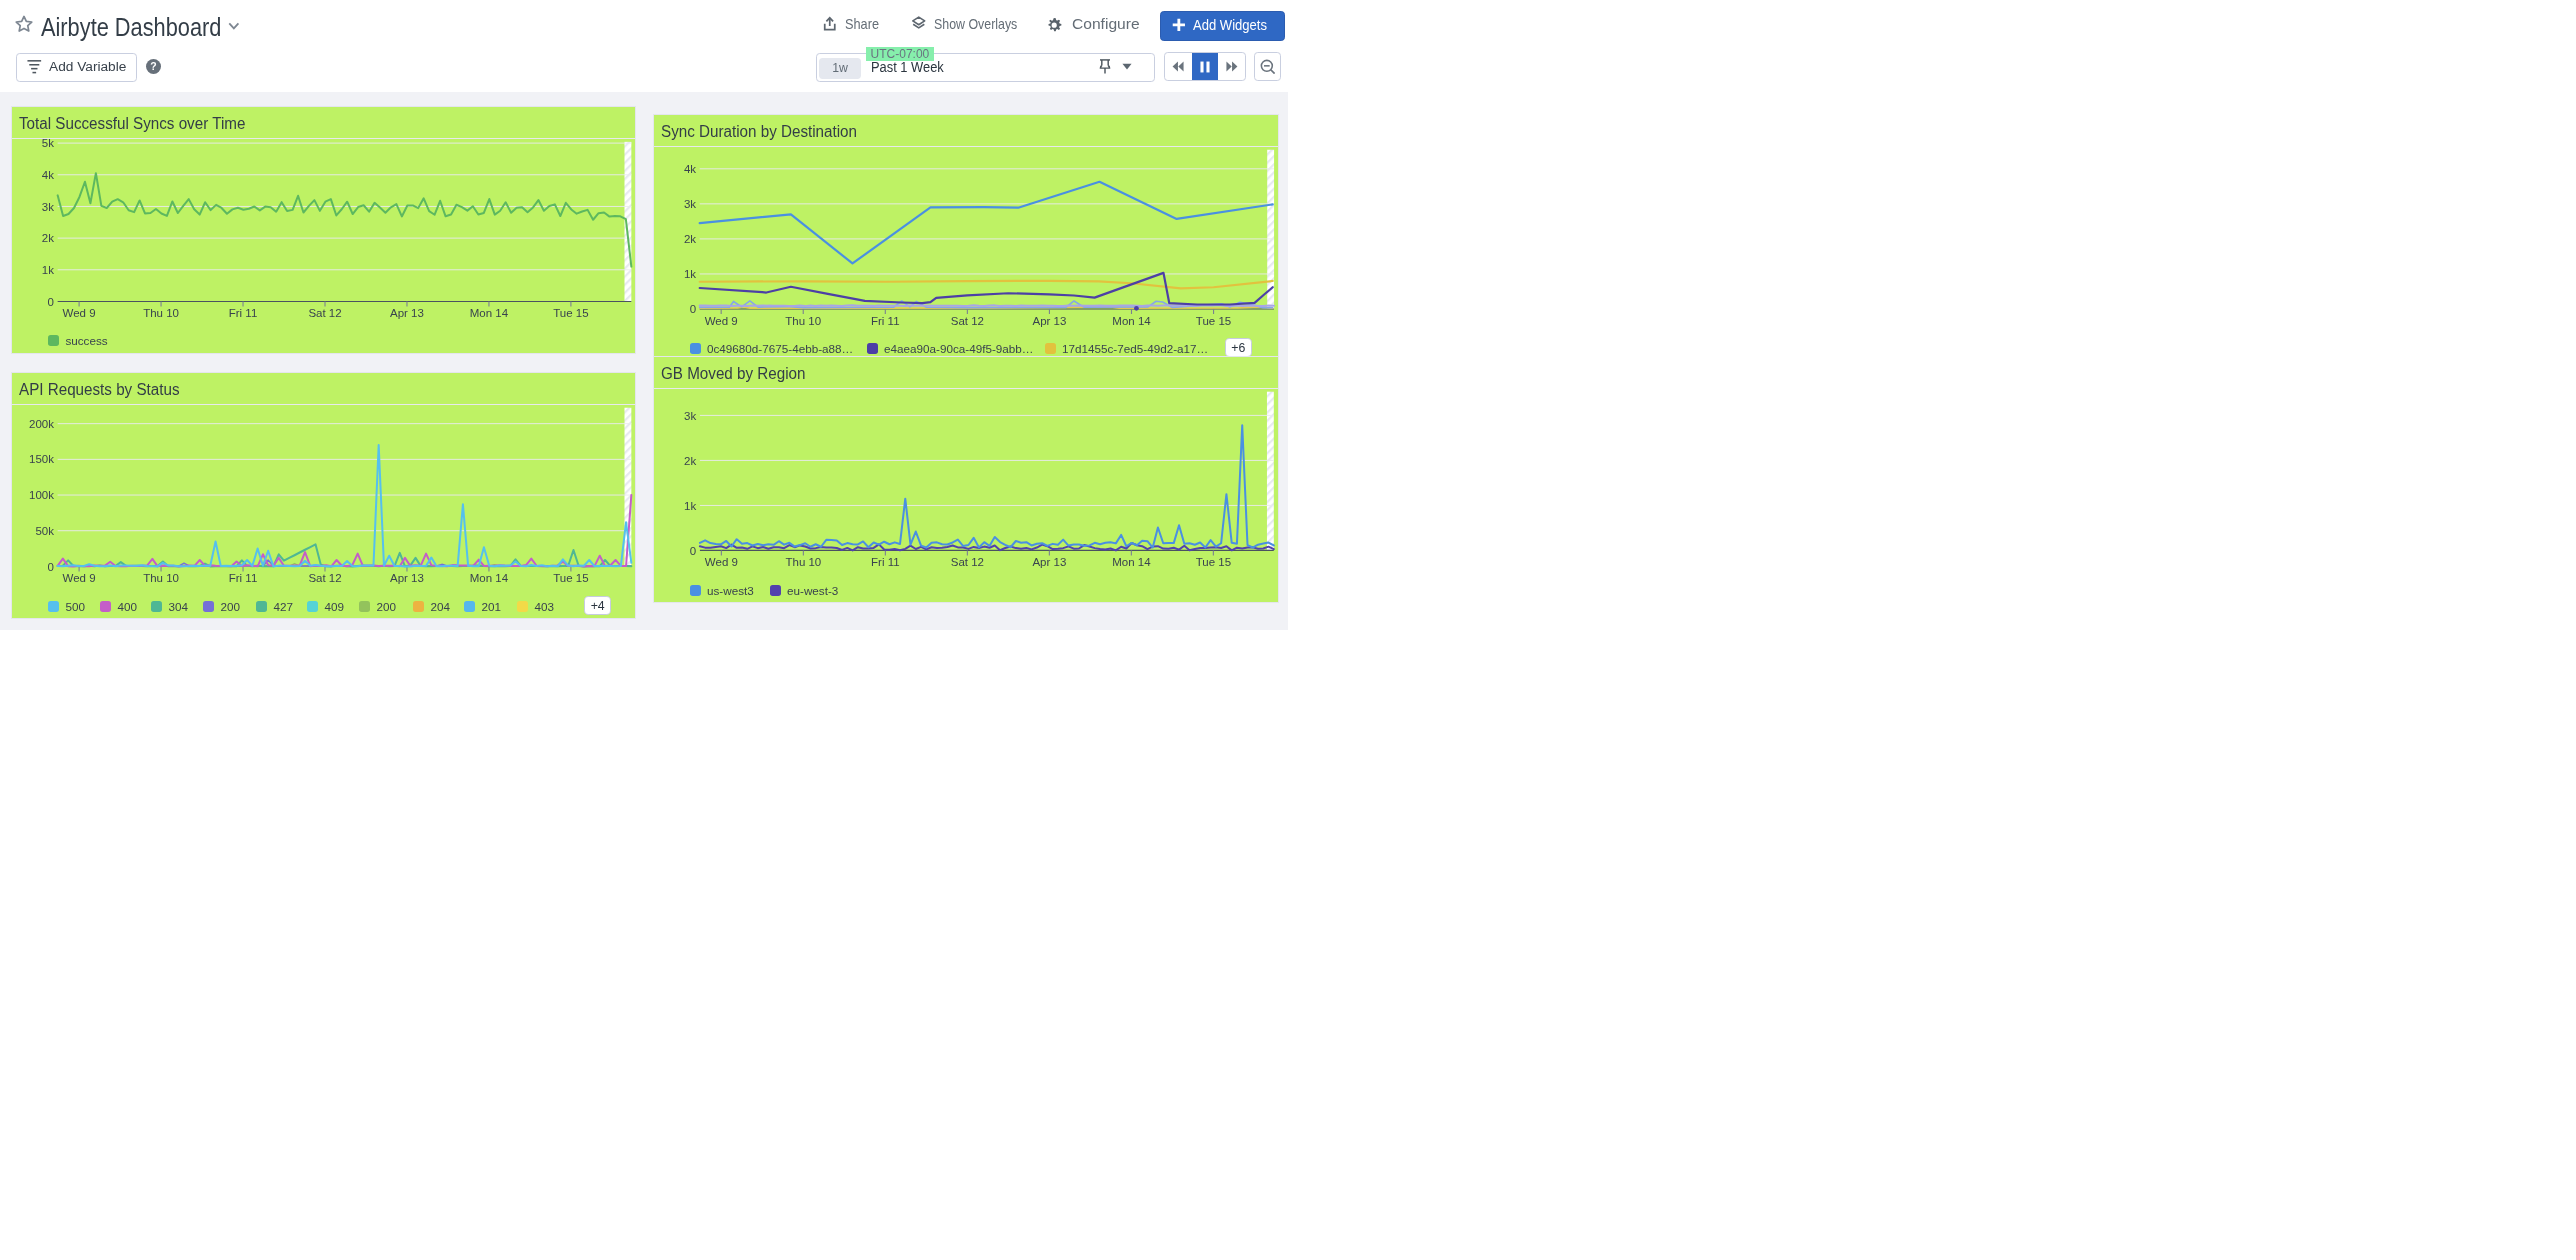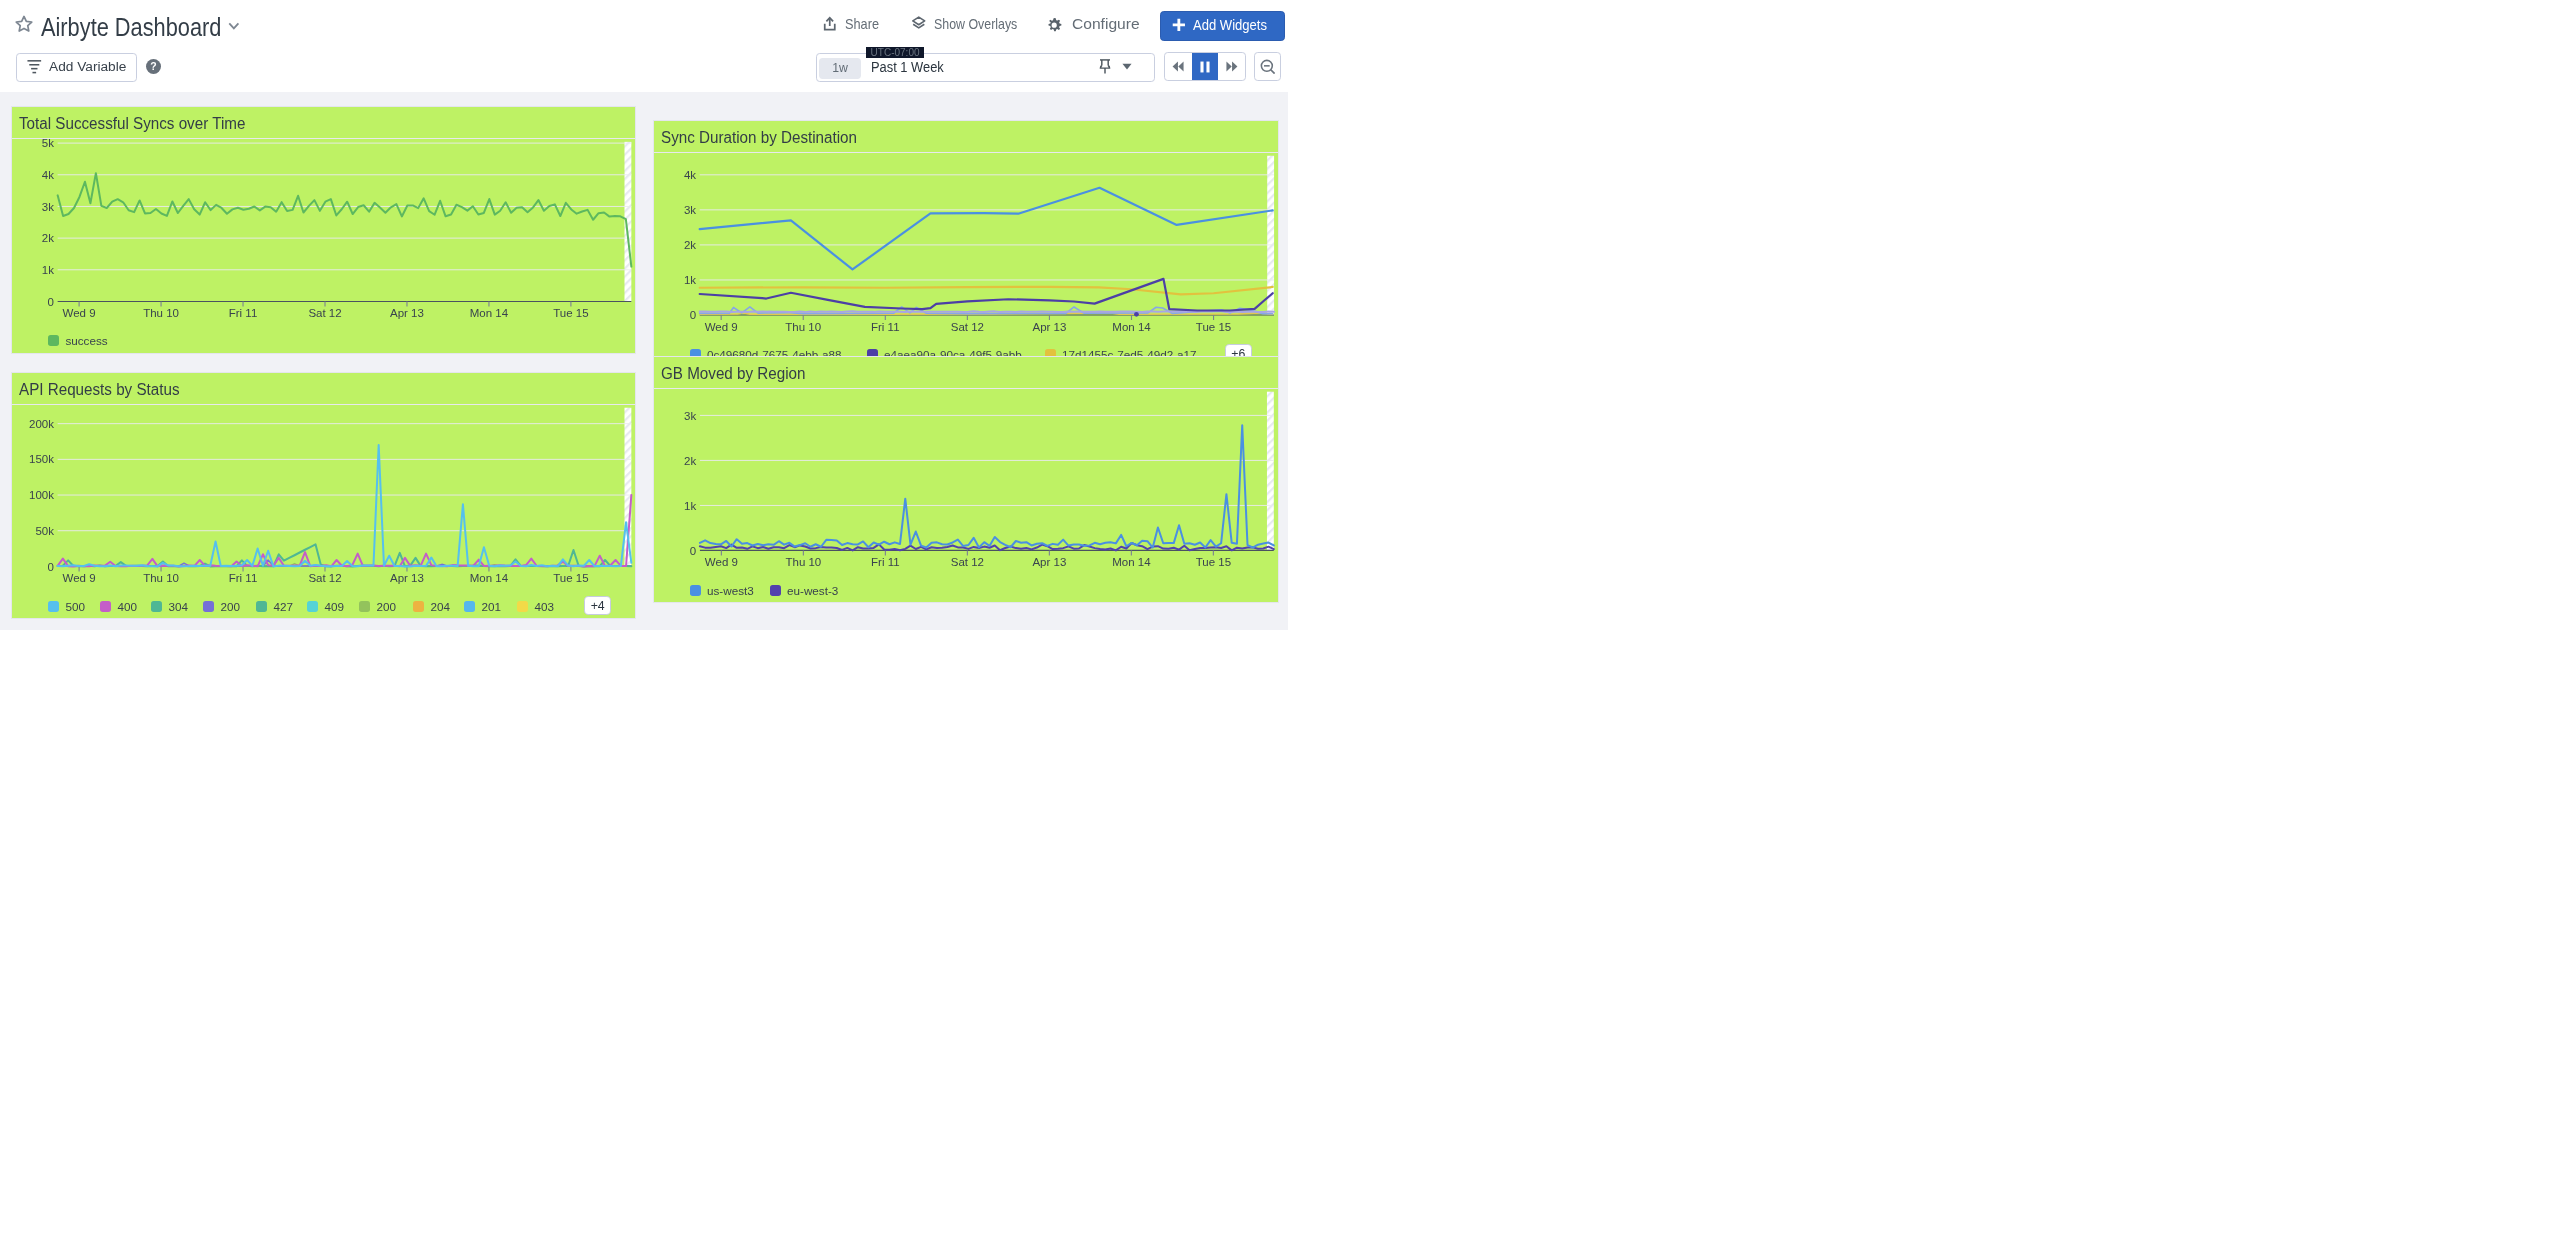--- a/index.html
+++ b/index.html
@@ -55,21 +55,21 @@
 <line x1="2.5" y1="6.3" x2="13.5" y2="6.3"></line>
 <line x1="4.5" y1="10.6" x2="11.5" y2="10.6"></line>
 <line x1="6" y1="14.9" x2="10" y2="14.9"></line>
 </g>
   </svg>
   <div class="abs" style="left:49px;top:59px;font-size:13.7px;color:#39424c">Add Variable</div>
   <div class="abs" style="left:146px;top:59px;width:15px;height:15px;border-radius:50%;background:#67707a;color:#fff;
 font-size:10.5px;font-weight:700;text-align:center;line-height:15px">?</div>
 
   <div class="hbtn" style="left:816px;top:53px;width:339px;height:29px"></div>
-  <div class="abs" style="left:866px;top:47px;font-size:10px;color:#6a7480;background:#0f172a;padding:0 4.6px">UTC-07:00</div>
+  <div class="abs" style="left:866px;top:47px;font-size:12px;color:#6a7480;background:#86efac;padding:0 4.6px">UTC-07:00</div>
   <div class="abs" style="left:819px;top:58px;width:42px;height:21px;background:#e5e8ef;border-radius:3.7px;
        font-size:12.3px;color:#626c76;text-align:center;line-height:21px">1w</div>
   <div class="abs" style="left:871px;top:59px;font-size:14px;color:#2b353f;transform:scaleX(0.92);transform-origin:left top">Past 1 Week</div>
   <svg class="abs" style="left:1099px;top:59px" width="12" height="15.5" viewBox="0 0 13 17">
 <g stroke="#4e575f" stroke-width="1.6" fill="none">
 <line x1="1" y1="1" x2="12" y2="1"></line>
 <line x1="3" y1="1" x2="3" y2="7"></line>
 <line x1="10" y1="1" x2="10" y2="7"></line>
 <path d="M3 7 Q1.5 8.5 1.5 10 L11.5 10 Q11.5 8.5 10 7"></path>
 <line x1="6.5" y1="10" x2="6.5" y2="16"></line>
@@ -146,21 +146,21 @@
 <text x="522.5" y="230.05" text-anchor="middle" class="axlab">Mon 14</text>
 <line x1="612.3" y1="212.85" x2="612.3" y2="218.35" stroke="#7a8290" stroke-width="1.2"></line>
 <text x="612.3" y="230.05" text-anchor="middle" class="axlab">Tue 15</text>
     <polyline points="50.0,96.60 56.0,119.16 61.9,117.08 67.9,110.48 73.9,98.34 79.9,81.68 85.9,105.28 91.9,72.31 97.9,108.06 103.8,110.48 109.8,103.54 115.8,100.77 121.8,104.19 127.8,112.95 133.8,115.00 139.8,102.16 145.7,116.41 151.7,115.90 157.7,111.58 163.7,116.46 169.7,119.11 175.7,103.28 181.7,115.94 187.6,108.07 193.6,100.71 199.6,111.81 205.6,117.64 211.6,104.16 217.6,112.74 223.6,107.05 229.6,110.39 235.5,116.73 241.5,111.99 247.5,110.21 253.5,112.30 259.5,111.26 265.5,108.87 271.5,113.04 277.4,108.94 283.4,109.55 289.4,114.51 295.4,104.06 301.4,113.72 307.4,112.51 313.4,97.06 319.3,115.38 325.3,108.07 331.3,101.80 337.3,113.58 343.3,103.53 349.3,100.72 355.3,118.62 361.2,111.86 367.2,103.54 373.2,117.04 379.2,109.38 385.2,107.46 391.2,114.53 397.2,104.81 403.1,109.96 409.1,115.60 415.1,109.73 421.1,106.21 427.1,119.70 433.1,107.74 439.1,107.67 445.0,110.59 451.0,99.86 457.0,113.90 463.0,117.82 469.0,102.52 475.0,119.55 481.0,117.58 486.9,106.87 492.9,109.50 498.9,113.36 504.9,108.53 510.9,117.54 516.9,115.84 522.9,100.65 528.9,117.72 534.8,113.44 540.8,104.19 546.8,115.71 552.8,110.31 558.8,109.62 564.8,115.11 570.8,109.82 576.7,101.76 582.7,113.54 588.7,108.24 594.7,106.45 600.7,119.27 606.7,104.74 612.7,112.08 618.6,116.68 624.6,114.28 630.6,112.51 636.6,123.32 642.6,116.16 648.6,115.45 654.6,119.86 660.5,119.16 666.5,119.51 672.5,122.63 678.5,174.68" fill="none" stroke="#5db85f" stroke-width="2.2" stroke-linejoin="round" stroke-linecap="round" opacity="1.0"></polyline>
   </svg>
   <div class="li" style="left:36px;top:227px">
       <span class="sq" style="background:#5db85f"></span>
       <span class="ltx">success</span>
     </div>
 </div>
-<div class="panel" style="left:653px;top:120px;width:626px;height:248px">
+<div class="panel" style="left:653px;top:114px;width:626px;height:248px">
   <div class="phead"></div>
   <div class="ptitle">Sync Duration by Destination</div>
   <svg width="626" height="248" viewBox="0 0 685 271.3">
     <defs>
       <pattern id="hatch" width="6.3" height="6.3" patternTransform="rotate(45)" patternUnits="userSpaceOnUse">
         <rect width="6.3" height="6.3" fill="#ffffff"></rect>
         <rect width="2.4" height="6.3" fill="#e7e9f0"></rect>
       </pattern>
     </defs>
     <rect x="671" y="38" width="7.5" height="174.25" fill="url(#hatch)"></rect>

